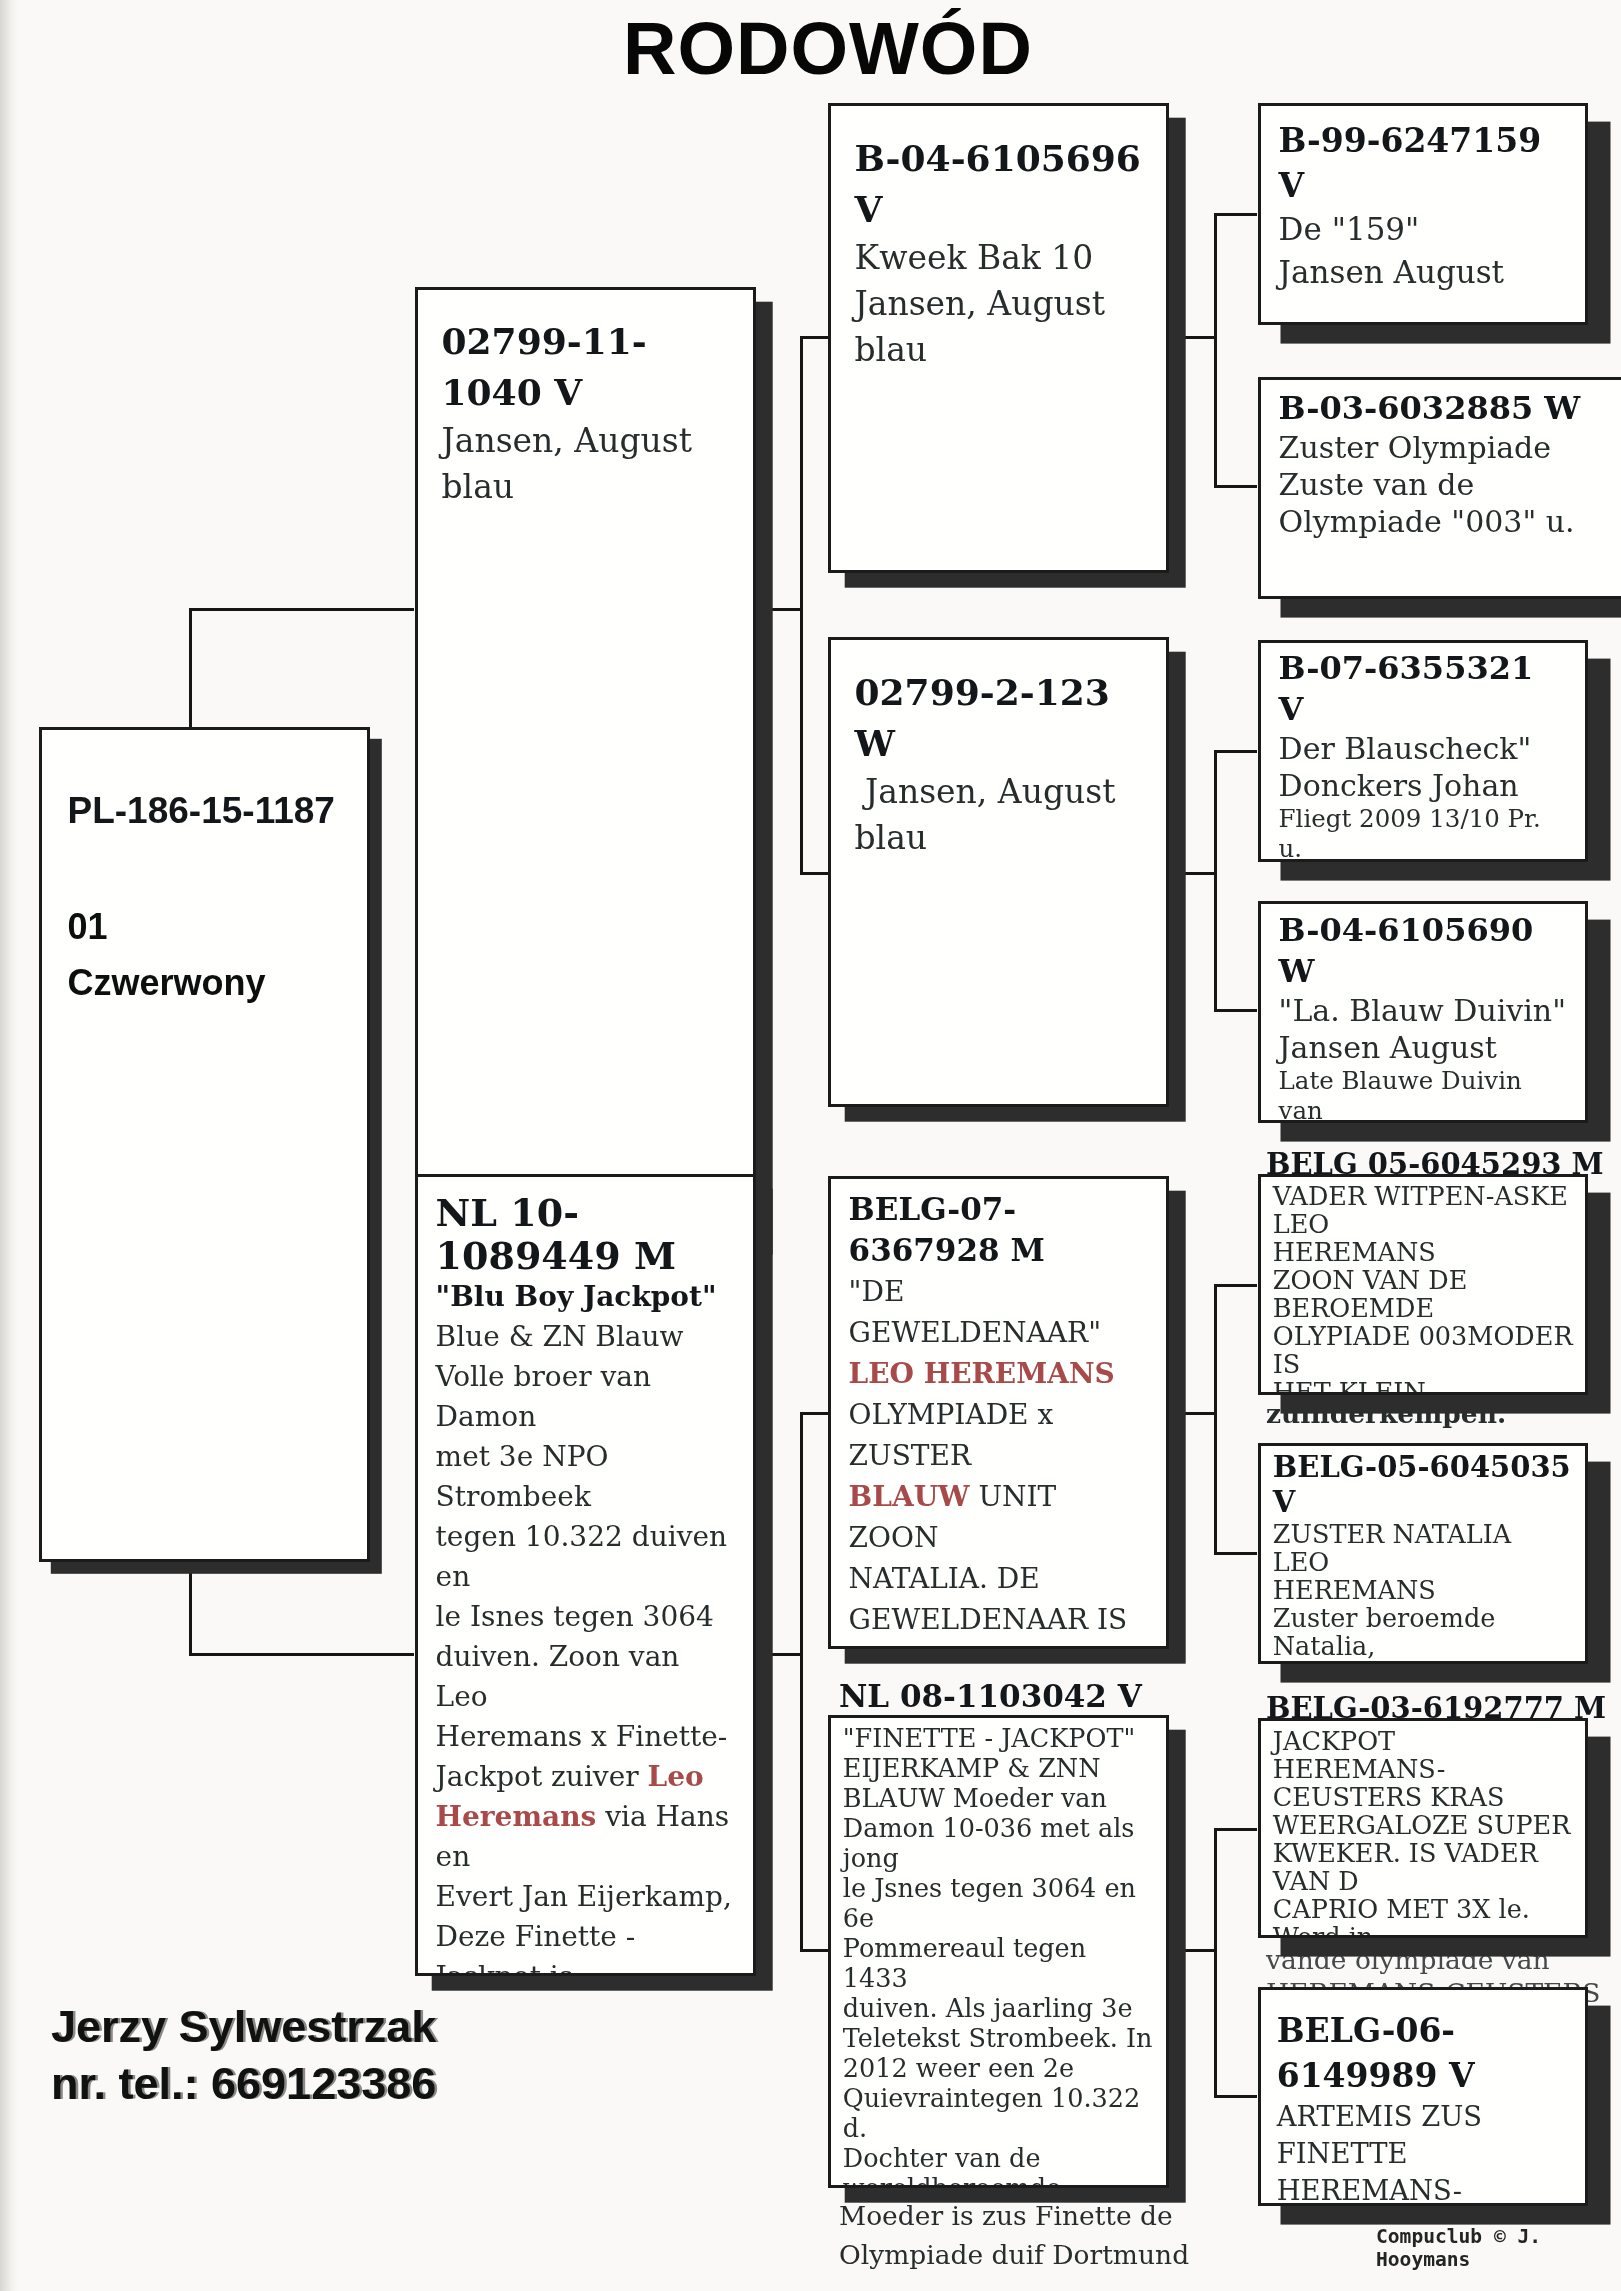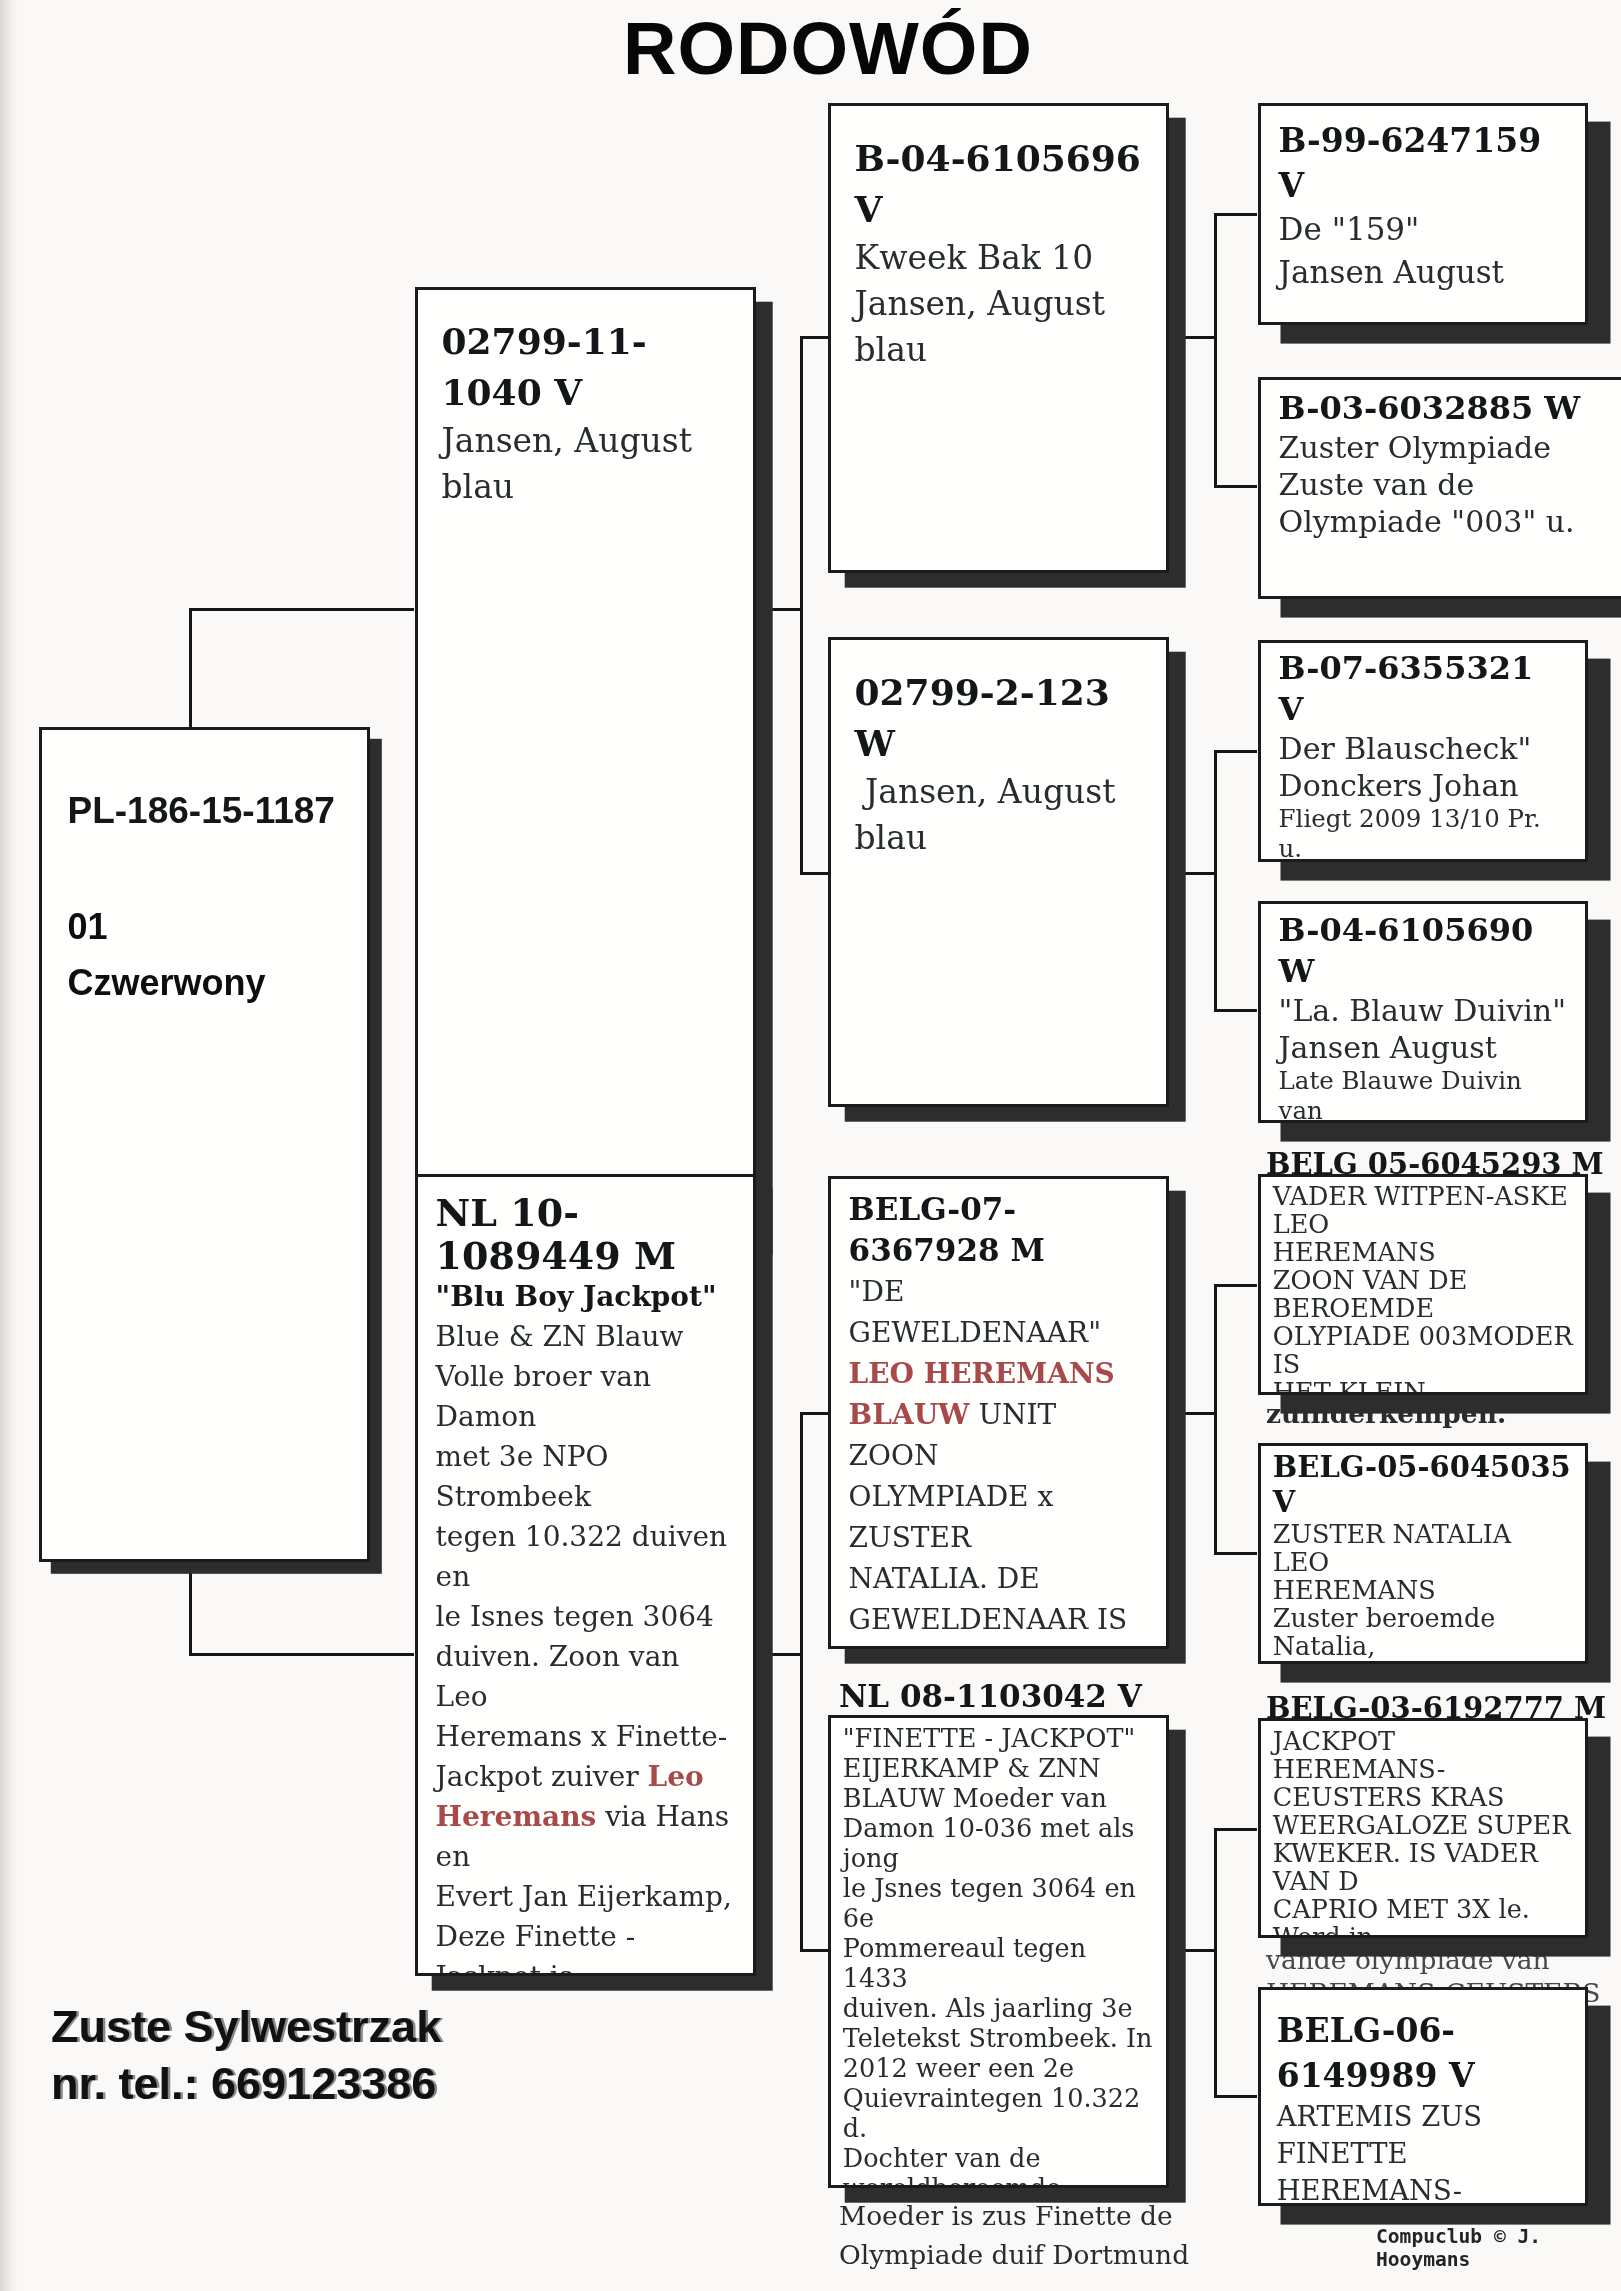--- a/index.html
+++ b/index.html
@@ -170,22 +170,22 @@
         <div class="tline"><span> Jansen, August</span></div>
         <div class="tline"><span>blau</span></div>
       </div>
   </div>
 
   <div class="box sh16 t-cap" style="left:828px;top:1176px;width:341px;height:473px;padding:9.8px 17.6px 0">
     <div class="box-id">BELG-07-6367928 M</div>
     <div>
         <div class="tline"><span>"DE GEWELDENAAR"</span></div>
         <div class="tline"><span class="b r">LEO HEREMANS</span></div>
+        <div class="tline"><span>OLYMPIADE x ZUSTER</span></div>
         <div class="tline"><span class="b r">BLAUW</span><span> UNIT ZOON</span></div>
-        <div class="tline"><span>OLYMPIADE x ZUSTER</span></div>
         <div class="tline"><span>NATALIA. DE</span></div>
         <div class="tline"><span>GEWELDENAAR IS</span></div>
         <div class="tline"><span>BROER WITPEN ASKE DE</span></div>
       </div>
   </div>
 
   <div class="outside-id" style="left:839px;top:1678px;font-size:31px">NL 08-1103042 V</div>
   <div class="box sh16 t-sm" style="left:828px;top:1715px;width:341px;height:473px;padding:4.9px 11.8px 0">
     <div>
         <div class="tline"><span>"FINETTE - JACKPOT"</span></div>
@@ -282,18 +282,18 @@
 
   <div class="box sh22 t-g4l" style="left:1258px;top:1987px;width:330px;height:219px;padding:9.8px 15.7px 0">
     <div class="box-id">BELG-06-6149989 V</div>
     <div>
         <div class="tline"><span>ARTEMIS ZUS FINETTE</span></div>
         <div class="tline"><span>HEREMANS-CEUSTERS</span></div>
       </div>
   </div>
 
   <div class="footer-name">
-    <div>Zuste Sylwestrzak</div>
+    <div>Jerzy Sylwestrzak</div>
     <div>nr. tel.: 669123386</div>
   </div>
   <div class="credit">Compuclub © J. Hooymans</div>
 </div>
 
 
 </body></html>

